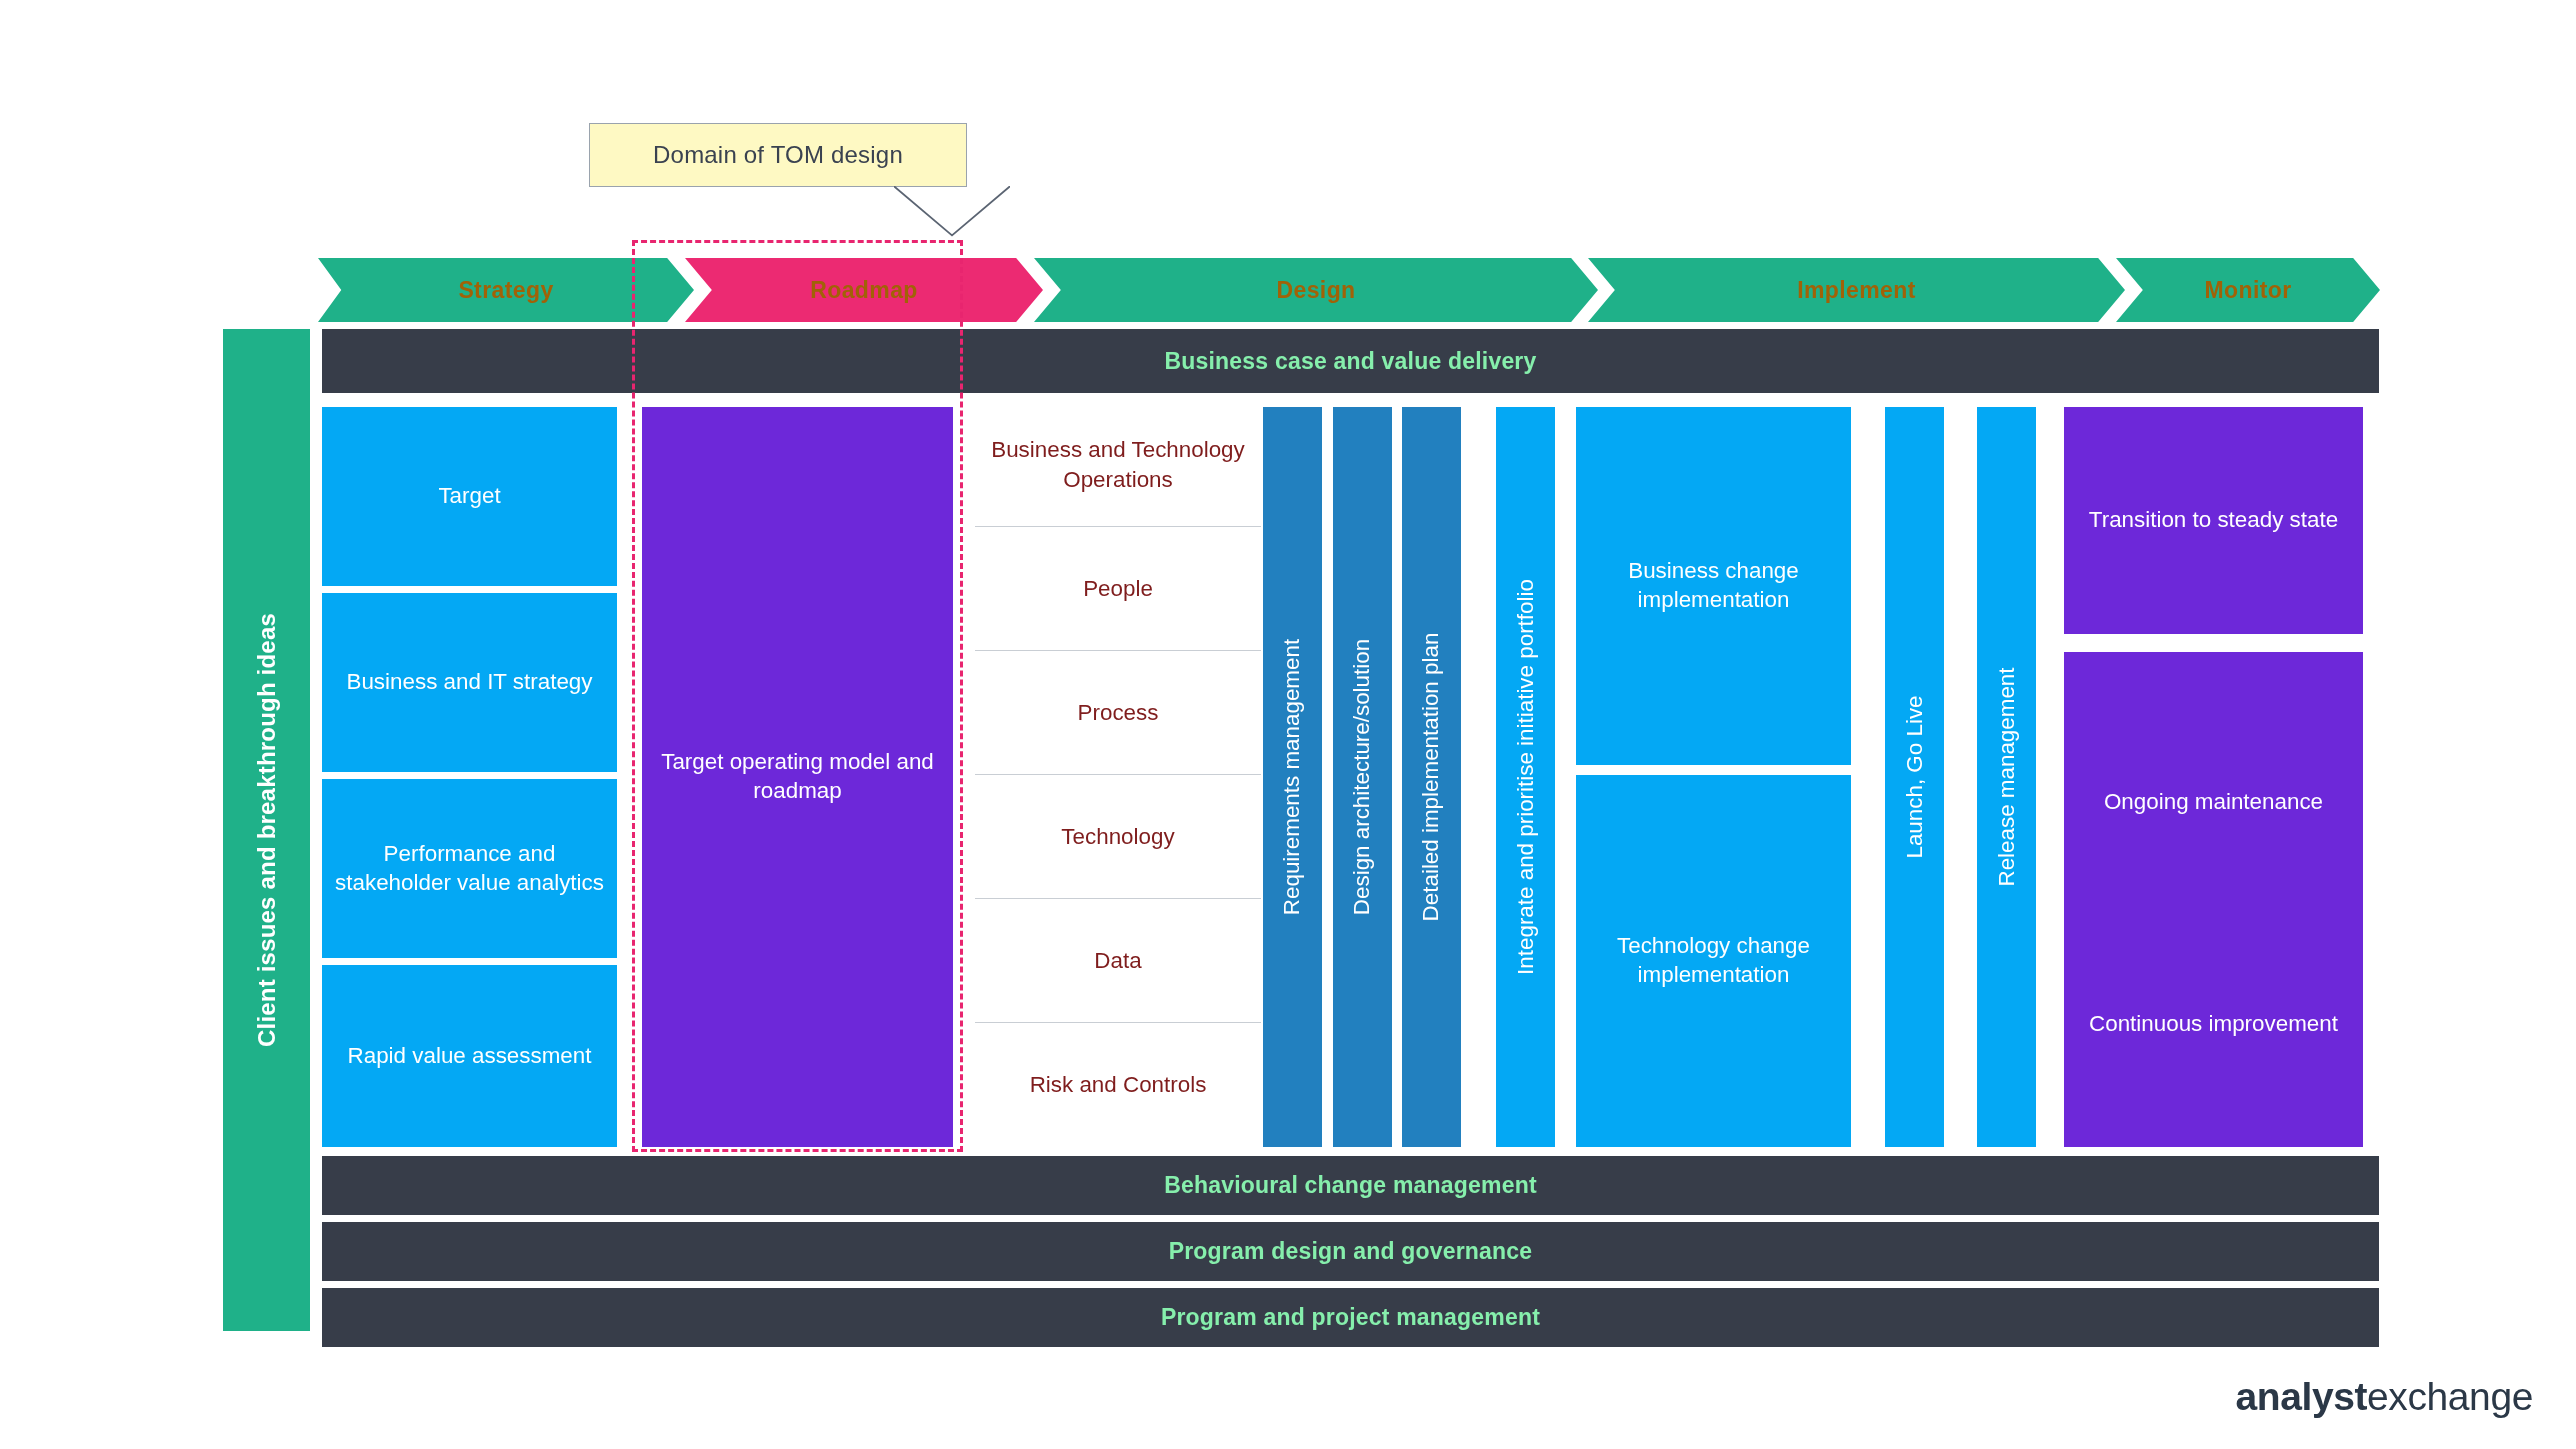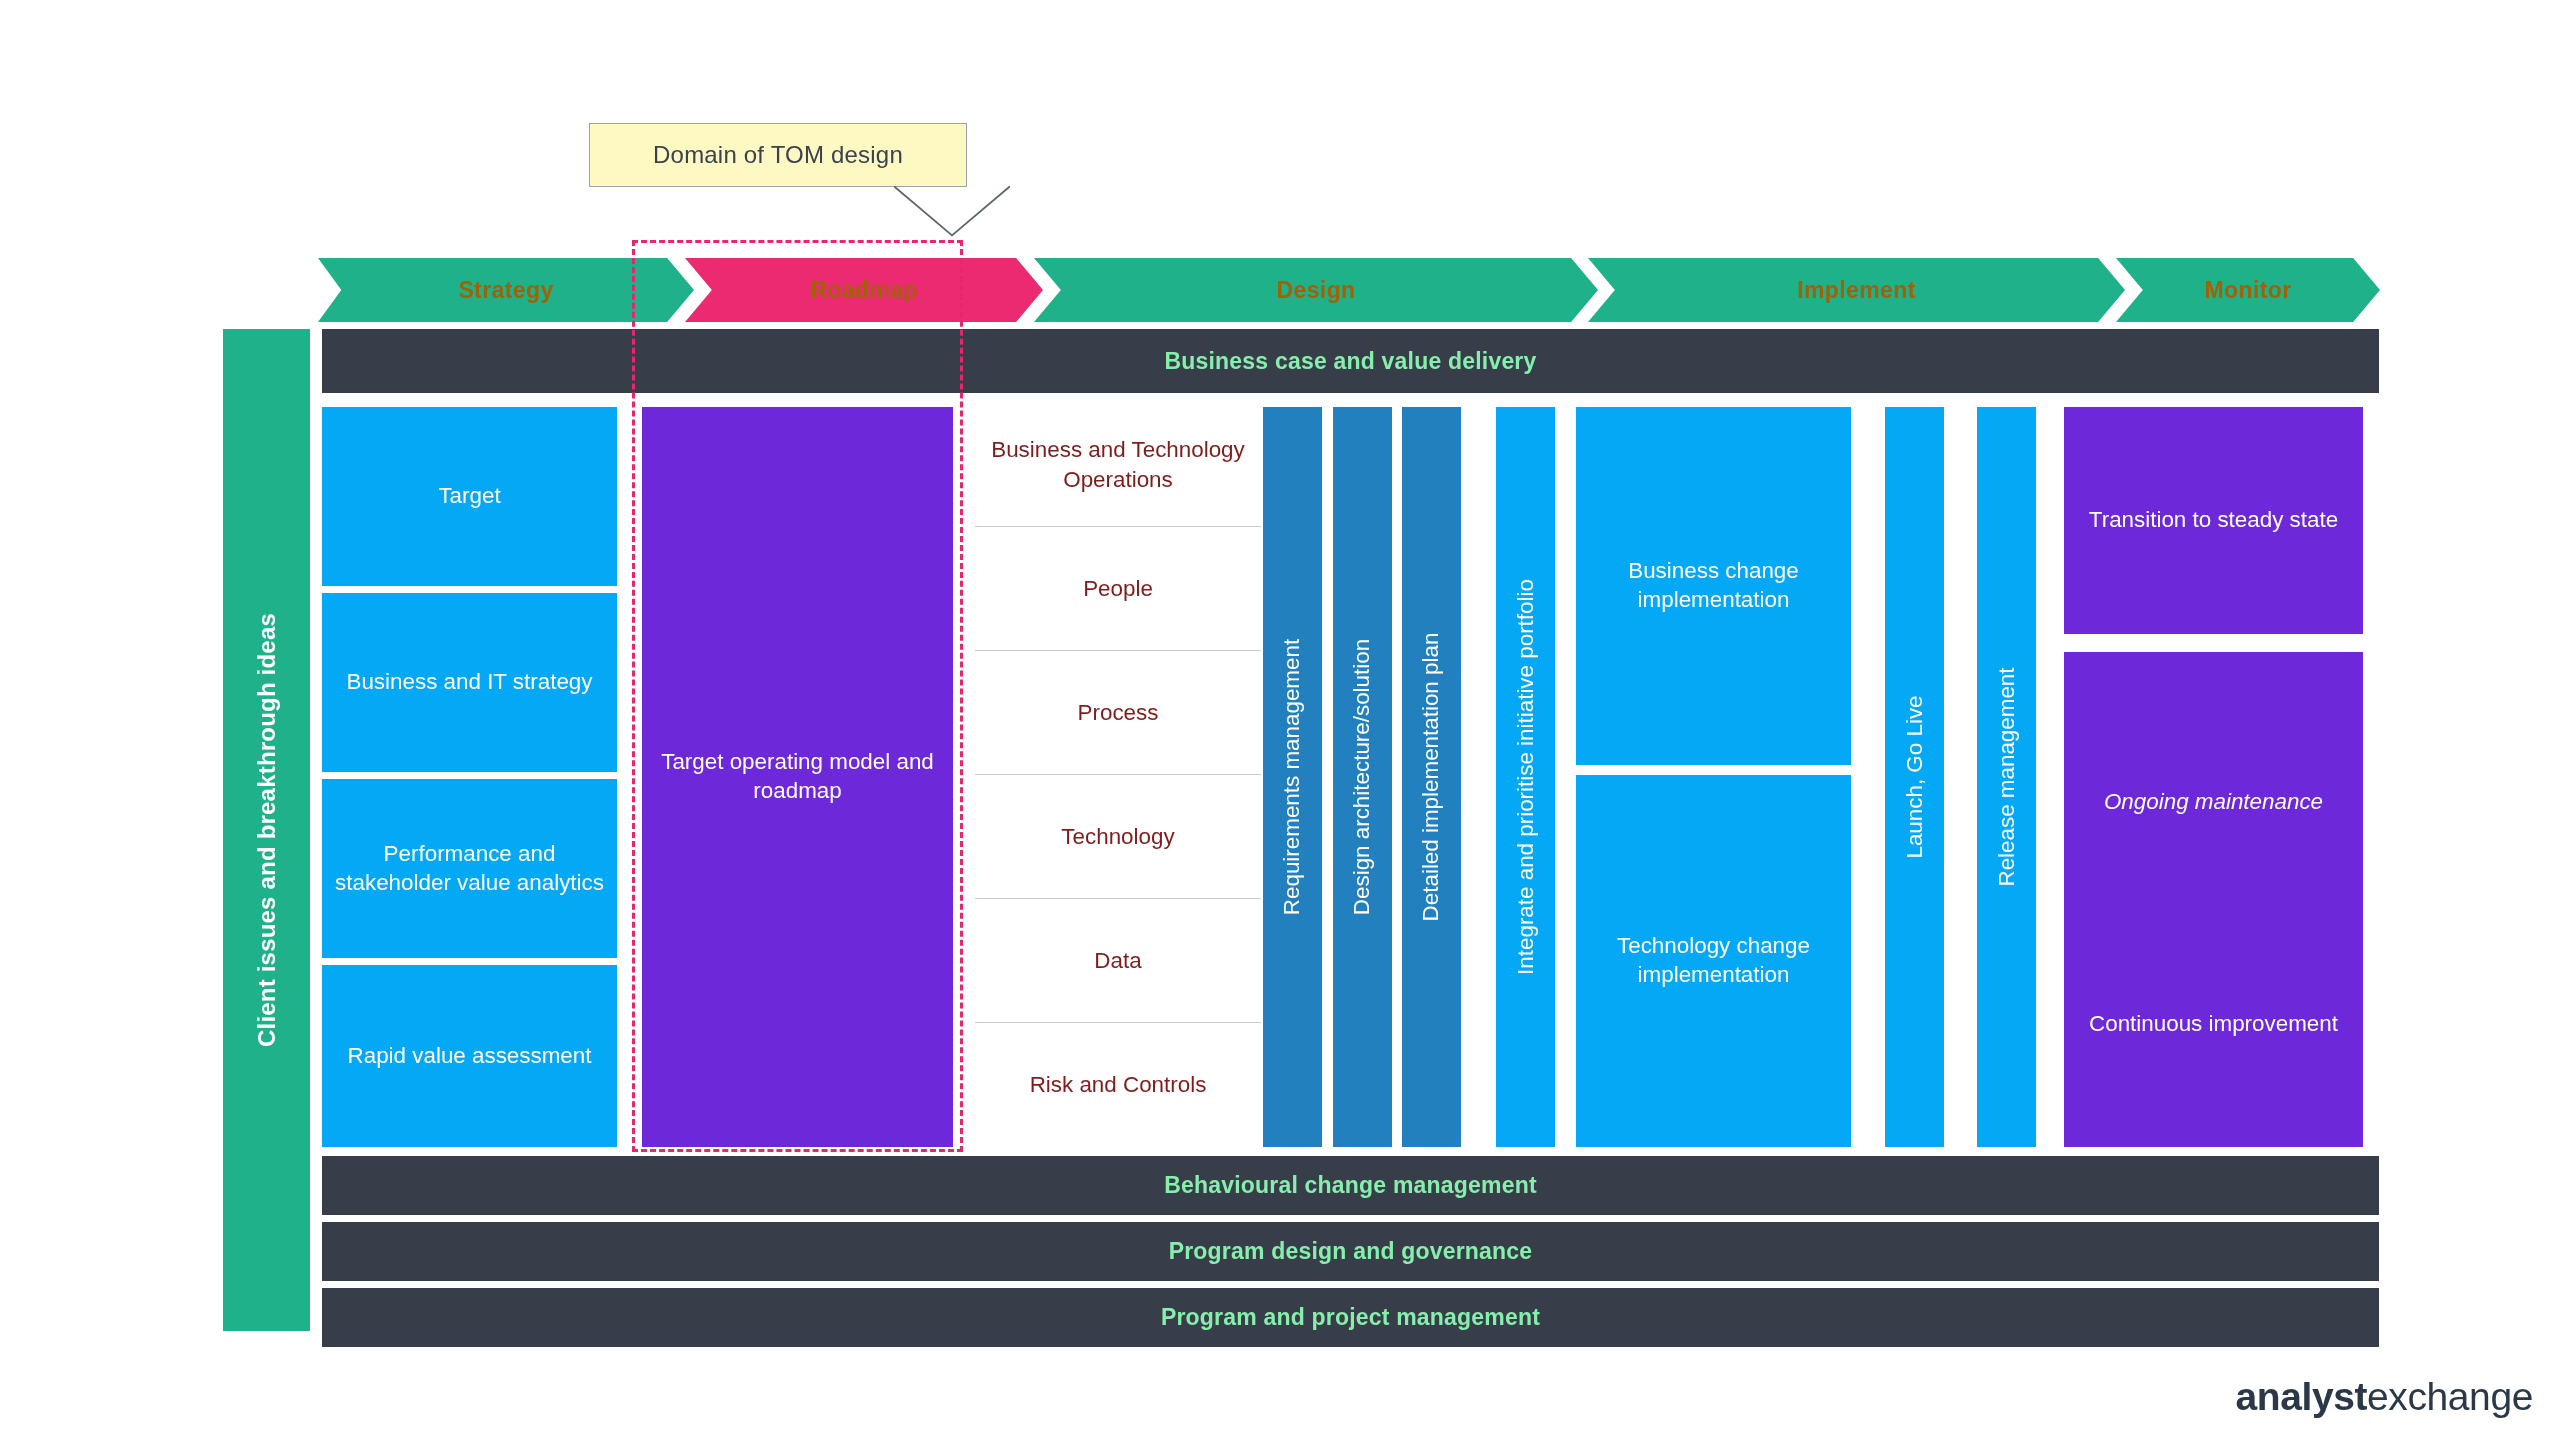--- a/index.html
+++ b/index.html
@@ -306,21 +306,21 @@
   <div class="vtile light" style="left:1885px;top:407px;width:59px;height:740px;">
     <span class="t-label">Launch, Go Live</span>
   </div>
   <div class="vtile light" style="left:1977px;top:407px;width:59px;height:740px;">
     <span class="t-label">Release management</span>
   </div>
 
   <div class="tile dark" style="left:2064px;top:407px;width:299px;height:227px;">
     <span class="t-label">Transition to steady state</span>
   </div>
-  <div class="tile dark" style="left:2064px;top:652px;width:299px;height:300px;font-style:italic;">
+  <div class="tile dark" style="left:2064px;top:652px;width:299px;height:300px;">
     <span class="t-label">Ongoing maintenance</span>
   </div>
   <div class="tile dark" style="left:2064px;top:902px;width:299px;height:245px;">
     <span class="t-label">Continuous improvement</span>
   </div>
 
   <div class="tom-dash"></div>
 
   <div class="dark-bar" style="left:322px;top:1156px;width:2057px;height:59px;">
     <span class="dark-bar-label">Behavioural change management</span>

